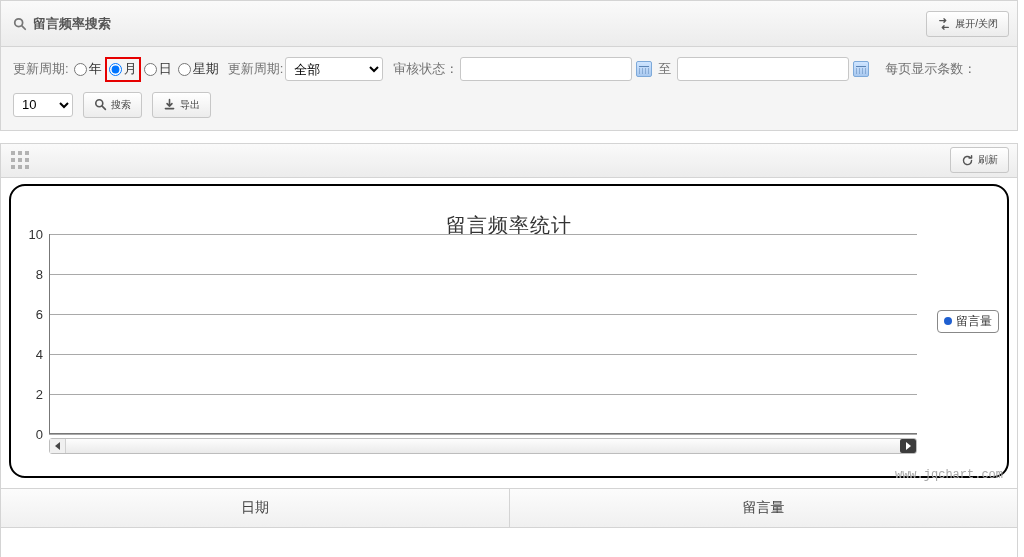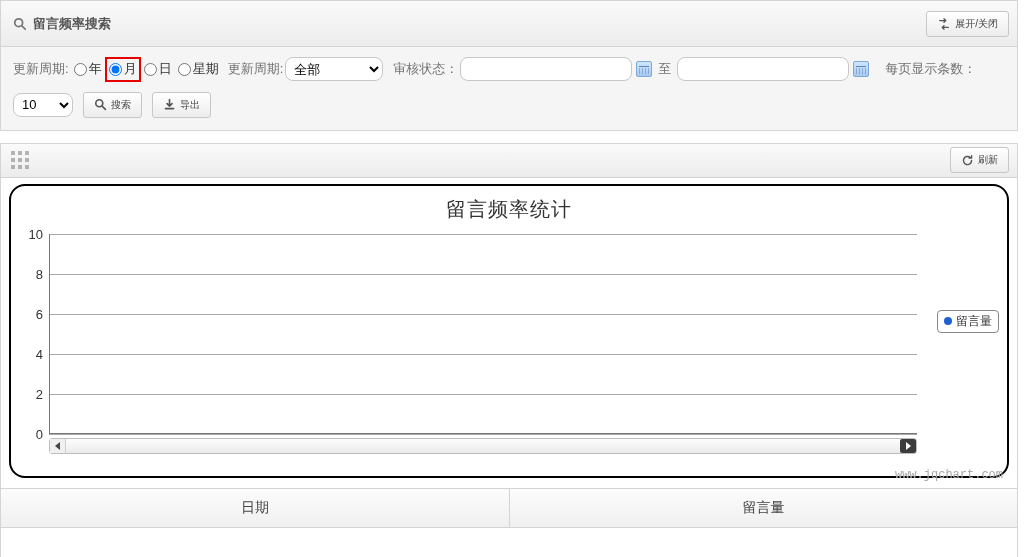--- a/index.html
+++ b/index.html
@@ -52,21 +52,21 @@
   }
   .lbl { color:#737373; margin-right:2px; }
   .radio-wrap { display:inline-flex; align-items:center; margin-right:0px; padding: 0 3px; }
   .radio-wrap input { margin: 0 2px 0 0; }
   .highlight-month {
     border: 2px solid #e60000;
     padding: 1px 2px; margin: 0 0px;
   }
   select, input[type=text].txt, .date-input {
     height: 24px; border: 1px solid #c7c7c7;
-    border-radius: 8px; background: #fff;
+    border-radius: 3px; background: #fff;
     padding: 0 4px; font-size: 13px;
   }
   select { padding-right: 14px; }
   .date-input {
     width: 172px;
     background: #fff;
     position: relative;
   }
   .date-field {
     display:inline-flex; align-items:center; gap:4px;
@@ -125,21 +125,21 @@
     margin: 6px 8px 0 8px;
     border: 2px solid #000;
     border-radius: 16px;
     height: 294px;
     position: relative;
     background:#fff;
   }
   .chart-title {
     text-align:center;
     font-size:20px; color:#333;
-    padding-top:10px;
+    padding-top:26px;
     letter-spacing:1px;
   }
   .plot {
     position:absolute;
     left: 38px; right: 90px; top: 48px; bottom: 42px;
   }
   
   .axes {
     position:absolute; inset:0;
     border-left: 1.5px solid #777;

